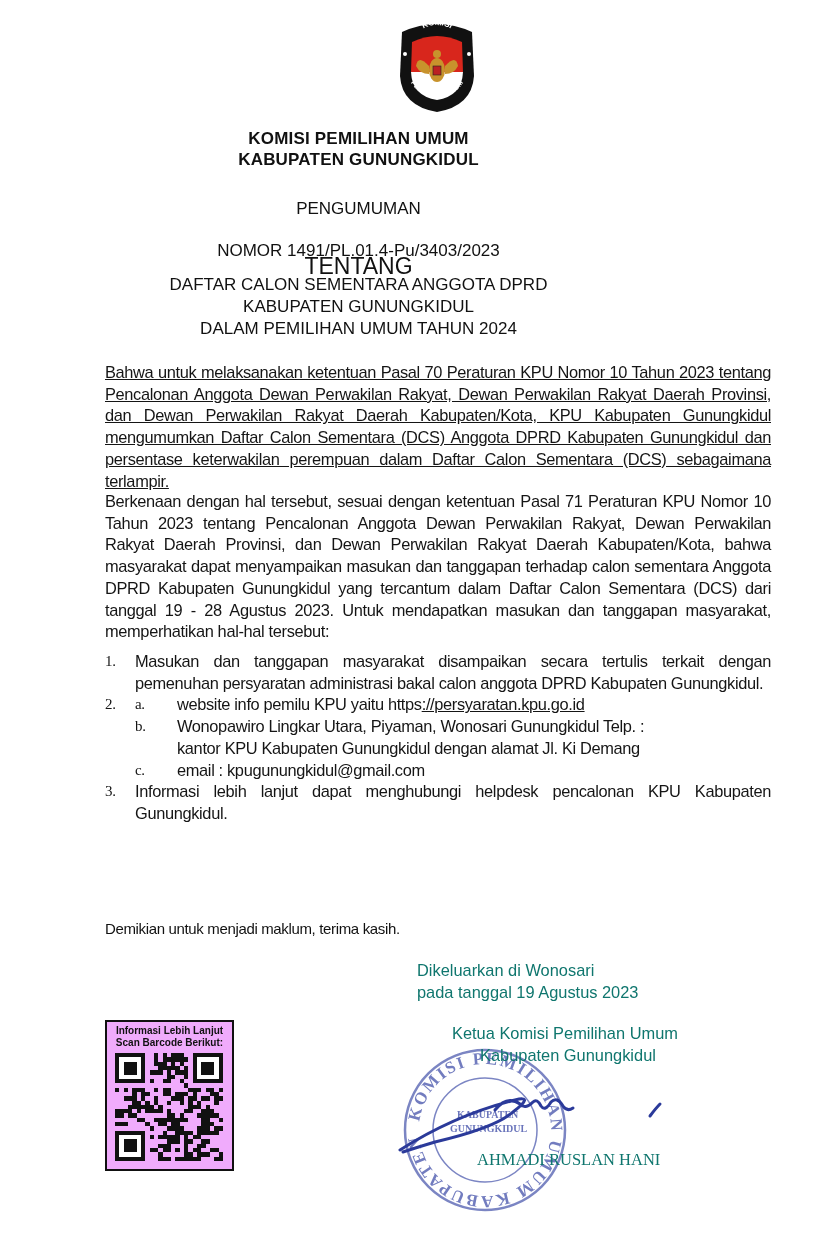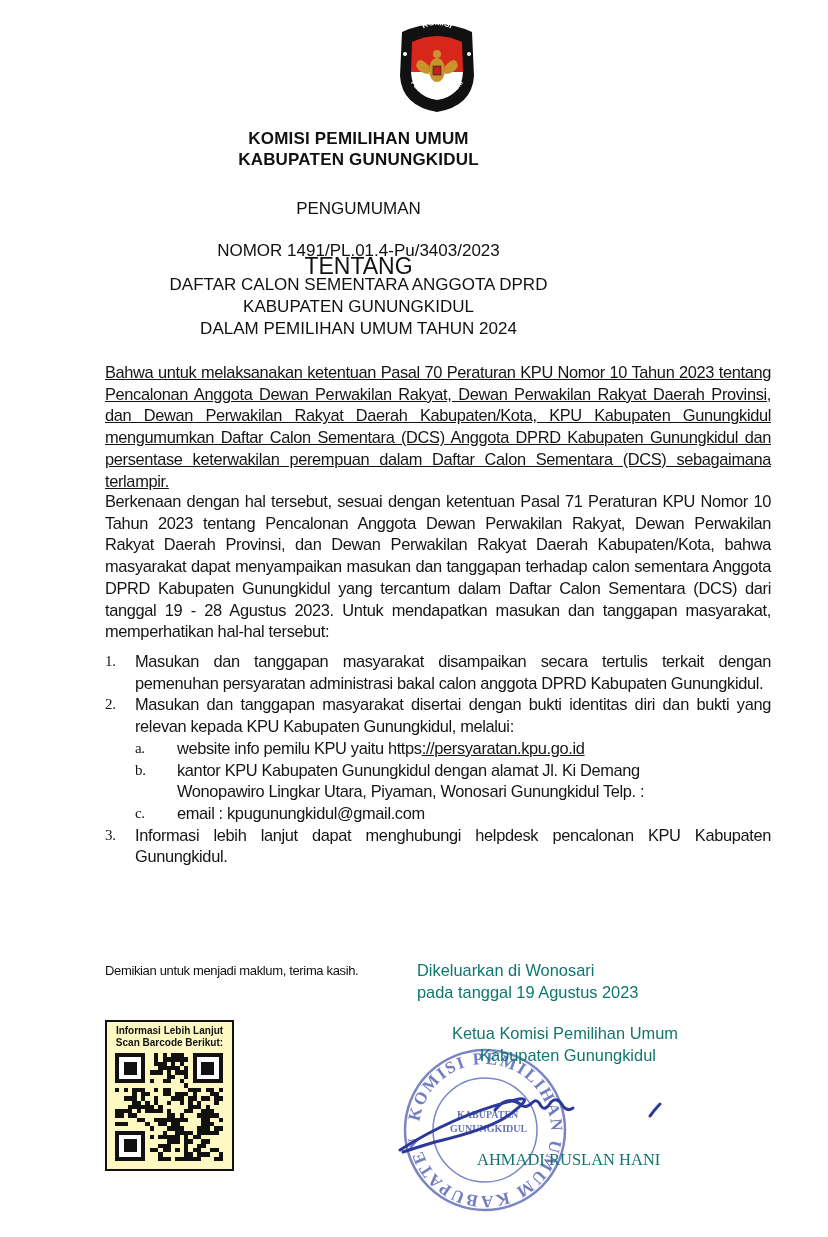--- a/index.html
+++ b/index.html
@@ -26,32 +26,32 @@
     #p2 { top: 491px; }
 
     .list { position: absolute; left: 105px; width: 666px; font-family: "Liberation Sans", sans-serif; font-size: 16.4px; line-height: 21.7px; letter-spacing: -0.35px; color: #151515; }
     .li { position: relative; padding-left: 30px; text-align: justify; }
     .li .num { position: absolute; left: 0; top: 0; font-family: "Liberation Serif", serif; font-size: 15px; }
     .sub { position: relative; padding-left: 42px; margin-left: 30px; text-align: left; }
     .sub .num { position: absolute; left: 0; top: 0; font-family: "Liberation Serif", serif; font-size: 15px; }
     .link { text-decoration: underline; }
     #list { top: 651px; }
 
-    #closing { position: absolute; left: 105px; top: 920px; font-family: "Liberation Sans", sans-serif; font-size: 13px; letter-spacing: -0.35px; margin-top: 43px; }
+    #closing { position: absolute; left: 105px; top: 920px; font-family: "Liberation Sans", sans-serif; font-size: 15px; letter-spacing: -0.35px; }
 
     .sig { position: absolute; font-family: "Liberation Sans", sans-serif; font-size: 16.4px; color: #0f766e; }
     #issued1 { left: 417px; top: 961px; }
     #issued2 { left: 417px; top: 983px; }
     #sigtitle1 { left: 452px; top: 1024px; }
     #sigtitle2 { left: 480px; top: 1046px; }
     #signame { left: 477px; top: 1150px; font-family: "Liberation Serif", serif; font-size: 16.5px; }
 
     #stamp { position: absolute; left: 395px; top: 1040px; width: 180px; height: 180px; }
 
-    #qrbox { position: absolute; left: 105px; top: 1020px; width: 125px; height: 147px; border: 2px solid #111; background: #fef9c3; }
+    #qrbox { position: absolute; left: 105px; top: 1020px; width: 125px; height: 147px; border: 2px solid #111; background: #f0abfc; }
     #qrlabel1, #qrlabel2 { position: absolute; left: 0; width: 125px; text-align: center; font-family: "Liberation Sans", sans-serif; font-weight: bold; font-size: 10px; }
     #qrlabel1 { top: 3px; }
     #qrlabel2 { top: 15px; }
     #qr { position: absolute; left: 8px; top: 31px; width: 108px; height: 108px; }
   </style>
 </head>
 <body>
 
 <svg id="logo" viewBox="0 0 90 100">
   <defs>
@@ -90,30 +90,29 @@
 <div id="p1" class="body-text">Bahwa untuk melaksanakan ketentuan Pasal 70 Peraturan KPU Nomor 10 Tahun 2023 tentang Pencalonan Anggota Dewan Perwakilan Rakyat, Dewan Perwakilan Rakyat Daerah Provinsi, dan Dewan Perwakilan Rakyat Daerah Kabupaten/Kota, KPU Kabupaten Gunungkidul mengumumkan Daftar Calon Sementara (DCS) Anggota DPRD Kabupaten Gunungkidul dan persentase keterwakilan perempuan dalam Daftar Calon Sementara (DCS) sebagaimana terlampir.</div>
 <div id="p2" class="body-text">Berkenaan dengan hal tersebut, sesuai dengan ketentuan Pasal 71 Peraturan KPU Nomor 10 Tahun 2023 tentang Pencalonan Anggota Dewan Perwakilan Rakyat, Dewan Perwakilan Rakyat Daerah Provinsi, dan Dewan Perwakilan Rakyat Daerah Kabupaten/Kota, bahwa masyarakat dapat menyampaikan masukan dan tanggapan terhadap calon sementara Anggota DPRD Kabupaten Gunungkidul yang tercantum dalam Daftar Calon Sementara (DCS) dari tanggal 19 - 28 Agustus 2023. Untuk mendapatkan masukan dan tanggapan masyarakat, memperhatikan hal-hal tersebut:</div>
 
 <div id="list" class="list">
   <div class="li">
     <span class="num">1.</span>
     <span>Masukan dan tanggapan masyarakat disampaikan secara tertulis terkait dengan pemenuhan persyaratan administrasi bakal calon anggota DPRD Kabupaten Gunungkidul.</span>
   </div>
   <div class="li">
     <span class="num">2.</span>
-    <span>Masukan dan tanggapan masyarakat disertai dengan bukti identitas diri dan bukti yang relevan kepada KPU Kabupaten Gunungkidul, melalui:</span>
   </div>
   <div class="sub">
     <span class="num">a.</span>
     <span>website info pemilu KPU yaitu https</span><span class="link">://persyaratan.kpu.go.id</span>
   </div>
   <div class="sub">
     <span class="num">b.</span>
+    <div>Wonopawiro Lingkar Utara, Piyaman, Wonosari Gunungkidul Telp. :</div>
     <div>kantor KPU Kabupaten Gunungkidul dengan alamat Jl. Ki Demang</div>
-    <div>Wonopawiro Lingkar Utara, Piyaman, Wonosari Gunungkidul Telp. :</div>
   </div>
   <div class="sub">
     <span class="num">c.</span>
     <span>email : kpugunungkidul@gmail.com</span>
   </div>
   <div class="li">
     <span class="num">3.</span>
     <span>Informasi lebih lanjut dapat menghubungi helpdesk pencalonan KPU Kabupaten Gunungkidul.</span>
   </div>
 </div>

